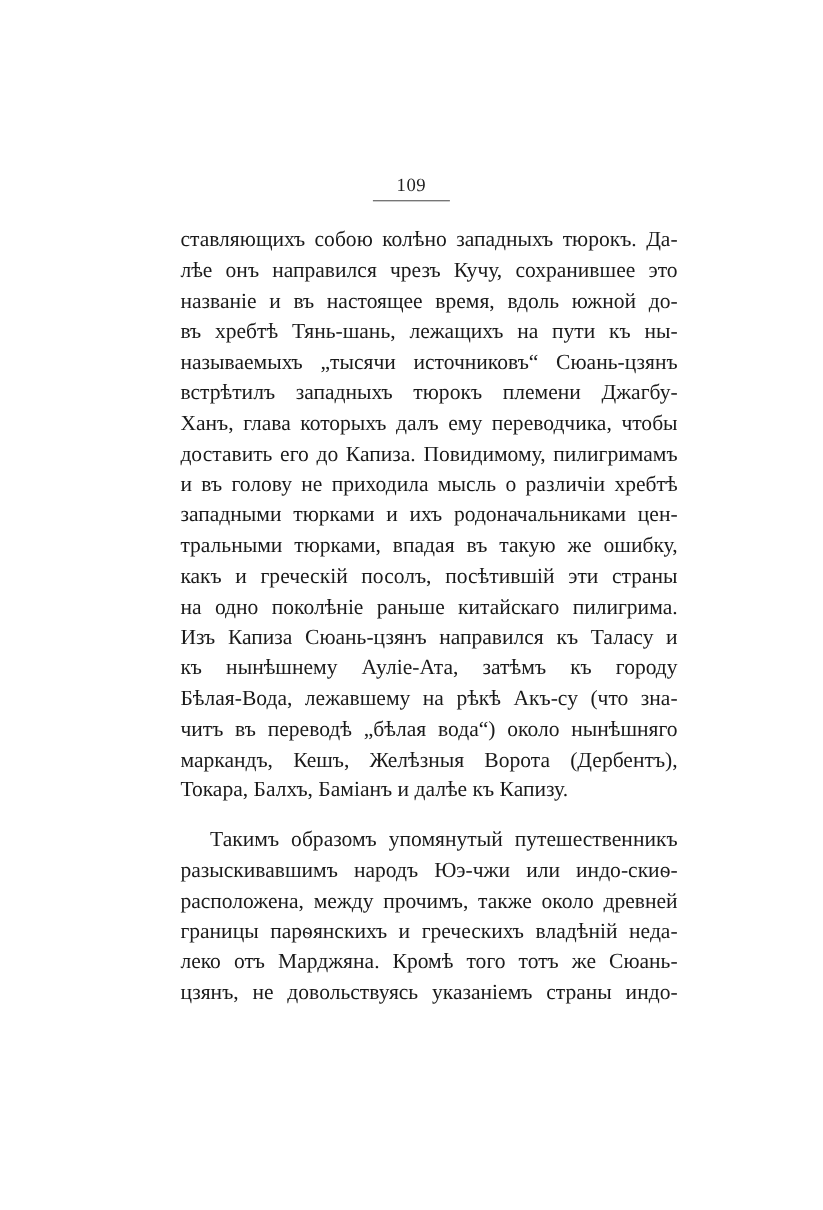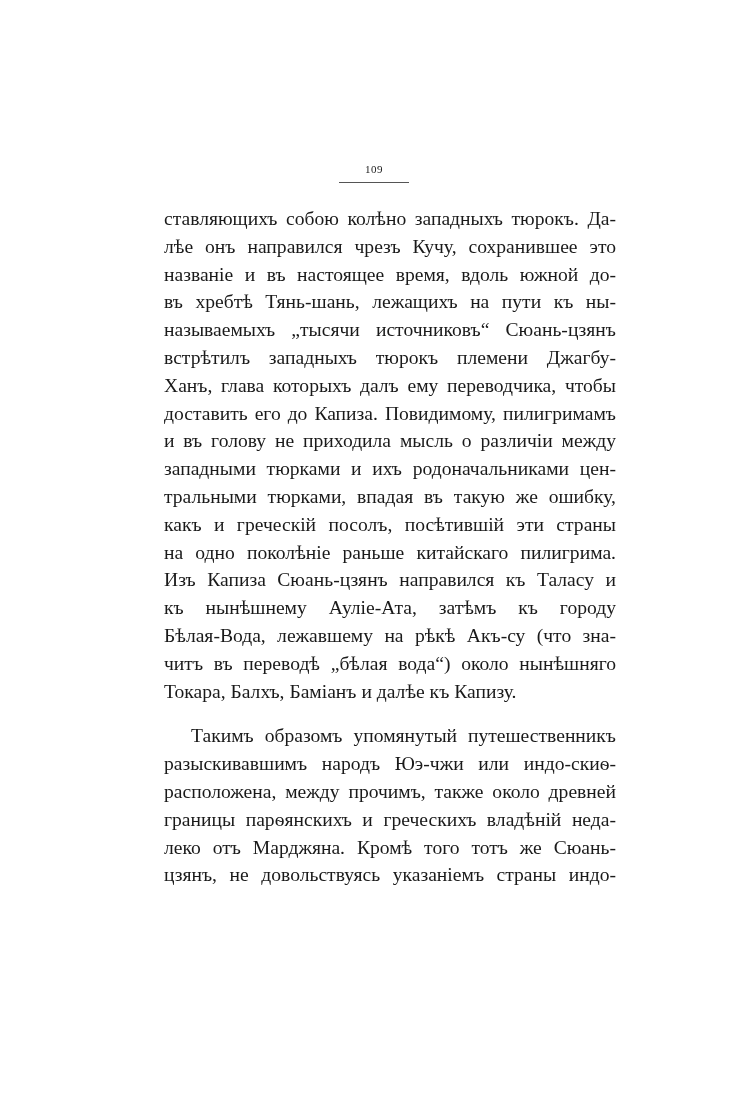--- a/index.html
+++ b/index.html
@@ -17,21 +17,21 @@
     }
     .page-header {
       position: absolute;
       top: 160px;
       left: 339px;
       width: 70px;
       text-align: center;
     }
     .page-number {
       display: block;
-      font-size: 11px;
+      font-size: 17px;
       line-height: 18px;
       letter-spacing: 0.5px;
       color: #222;
     }
     .page-rule {
       display: block;
       width: 70px;
       height: 0;
       border-top: 1.5px solid #555;
       margin-top: 4px;
@@ -69,29 +69,30 @@
 
 <div class="text-block" id="text-block">
     <span class="line">ставляющихъ собою колѣно западныхъ тюрокъ. Да-</span>
     <span class="line">лѣе онъ направился чрезъ Кучу, сохранившее это</span>
     <span class="line">названіе и въ настоящее  время, вдоль южной до-</span>
     <span class="line">въ хребтѣ  Тянь-шань, лежащихъ на пути къ ны-</span>
     <span class="line">называемыхъ „тысячи источниковъ“ Сюань-цзянъ</span>
     <span class="line">встрѣтилъ западныхъ тюрокъ племени Джагбу-</span>
     <span class="line">Ханъ, глава которыхъ далъ ему переводчика, чтобы</span>
     <span class="line">доставить его до Капиза. Повидимому, пилигримамъ</span>
-    <span class="line">и въ голову не приходила мысль о различіи между</span>
+    <span class="line">и въ голову не приходила мысль о различіи хребтѣ</span>
     <span class="line">западными  тюрками и ихъ родоначальниками цен-</span>
     <span class="line">тральными тюрками, впадая въ такую же ошибку,</span>
     <span class="line">какъ и греческій  посолъ, посѣтившій эти страны</span>
     <span class="line">на одно поколѣніе раньше китайскаго  пилигрима.</span>
     <span class="line">Изъ Капиза Сюань-цзянъ направился къ Таласу и</span>
     <span class="line">къ нынѣшнему Ауліе-Ата, затѣмъ къ городу</span>
     <span class="line">Бѣлая-Вода, лежавшему на рѣкѣ Акъ-су (что зна-</span>
     <span class="line">читъ въ переводѣ „бѣлая вода“) около нынѣшняго</span>
+    <span class="line">маркандъ, Кешъ, Желѣзныя Ворота (Дербентъ),</span>
     <span class="line last">Токара, Балхъ, Баміанъ и далѣе къ Капизу.</span>
     <span class="line indent">Такимъ образомъ упомянутый путешественникъ</span>
     <span class="line">разыскивавшимъ народъ Юэ-чжи или индо-скиѳ-</span>
     <span class="line">расположена, между прочимъ, также около древней</span>
     <span class="line">границы парѳянскихъ и греческихъ владѣній неда-</span>
     <span class="line">леко отъ Марджяна. Кромѣ того тотъ же Сюань-</span>
     <span class="line">цзянъ, не довольствуясь указаніемъ страны индо-</span>
   </div>
 
 </body></html>

